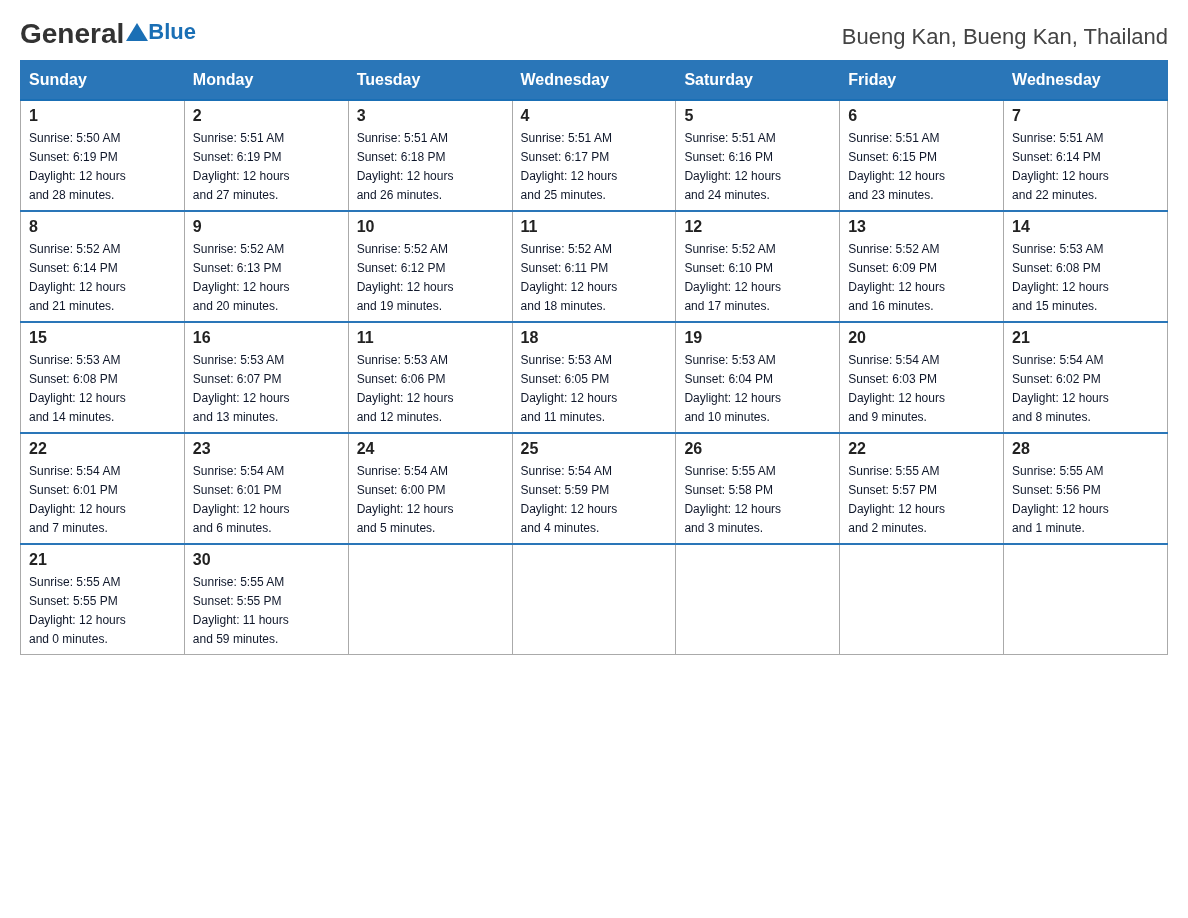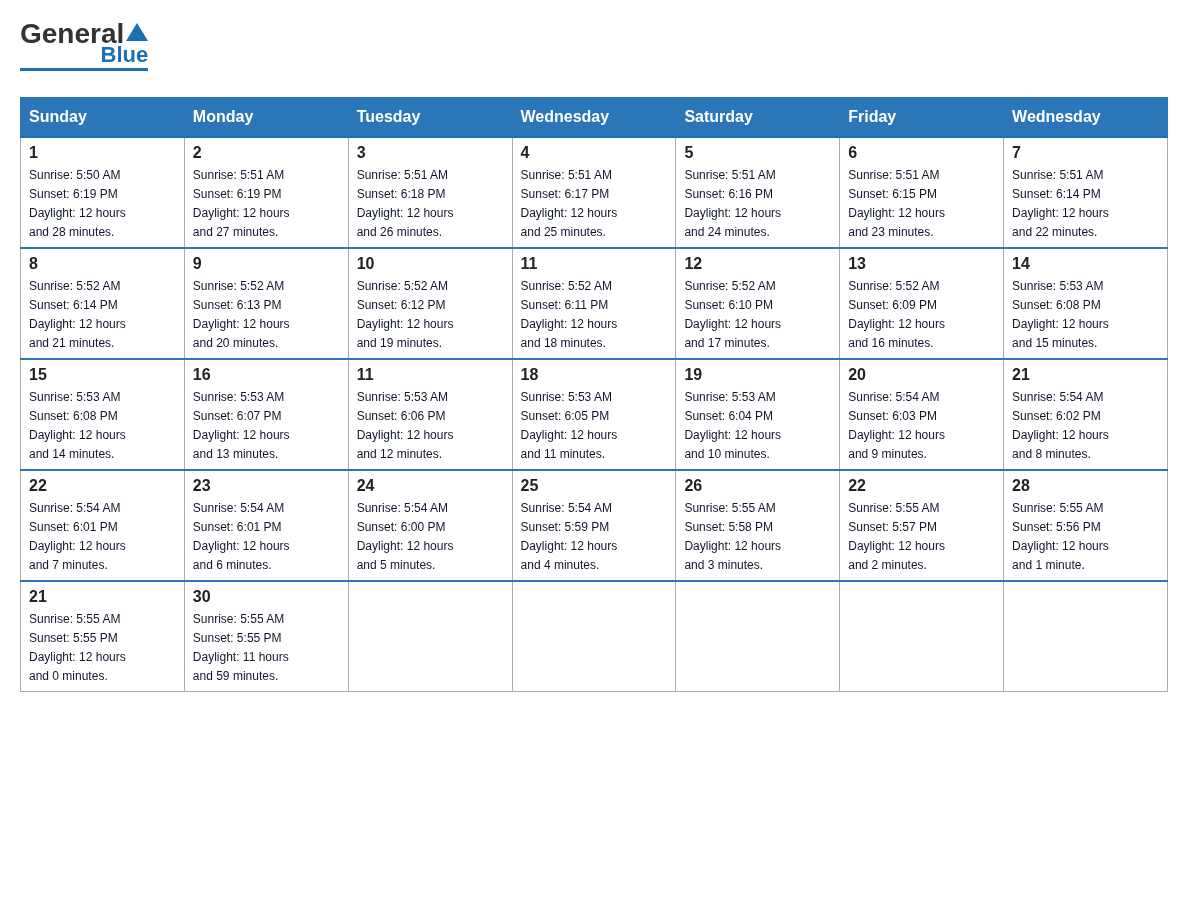--- a/index.html
+++ b/index.html
@@ -11,22 +11,22 @@
       min-height: 918px;
     }
     .header {
       display: flex;
       justify-content: space-between;
       align-items: flex-start;
       margin-bottom: 10px;
     }
     .logo {
       display: flex;
-      flex-direction: column;
-      align-items: flex-end;
+      flex-direction: row;
+      align-items: center;
     }
     .logo-text {
       font-size: 28px;
       font-weight: bold;
       color: #333;
       line-height: 1;
     }
     .logo-text span.blue {
       color: #1a6fb5;
     }
@@ -46,21 +46,21 @@
       line-height: 1.1;
     }
     .subtitle {
       font-size: 22px;
       color: #444;
       margin-top: 4px;
     }
     .calendar {
       width: 100%;
       border-collapse: collapse;
-      margin-top: 26px;
+      margin-top: 10px;
     }
     .calendar th {
       background: #2a76b8;
       color: #fff;
       font-size: 16px;
       font-weight: bold;
       padding: 10px 8px;
       text-align: left;
       border: 1px solid #2a76b8;
     }
@@ -110,20 +110,21 @@
       <svg width="22" height="22" viewBox="0 0 22 22" style="margin-left:2px; margin-top:-4px;">
         <polygon points="11,2 22,20 0,20" fill="#1a6fb5"></polygon>
       </svg>
     </div>
     <div style="margin-top:-4px;">
       <span class="logo-text" style="font-size:22px;"><span class="blue">Blue</span></span>
     </div>
     <div class="logo-line"></div>
   </div>
   <div class="title-section">
+    <div class="subtitle">Bueng Kan, Bueng Kan, Thailand</div>
   </div>
 </div>
 
 <table class="calendar">
   <thead>
     <tr>
       <th>Sunday</th>
       <th>Monday</th>
       <th>Tuesday</th>
       <th>Wednesday</th>

